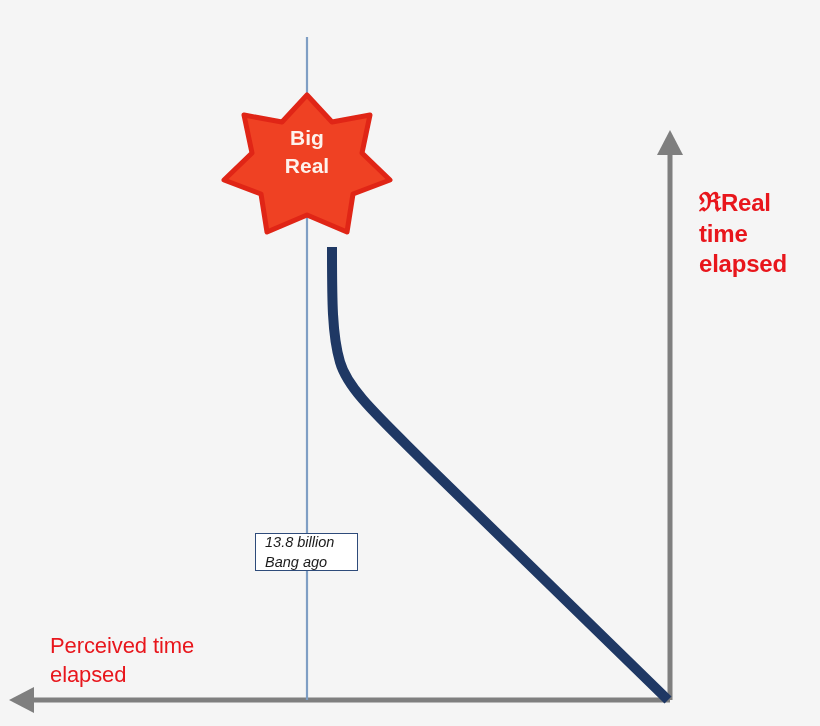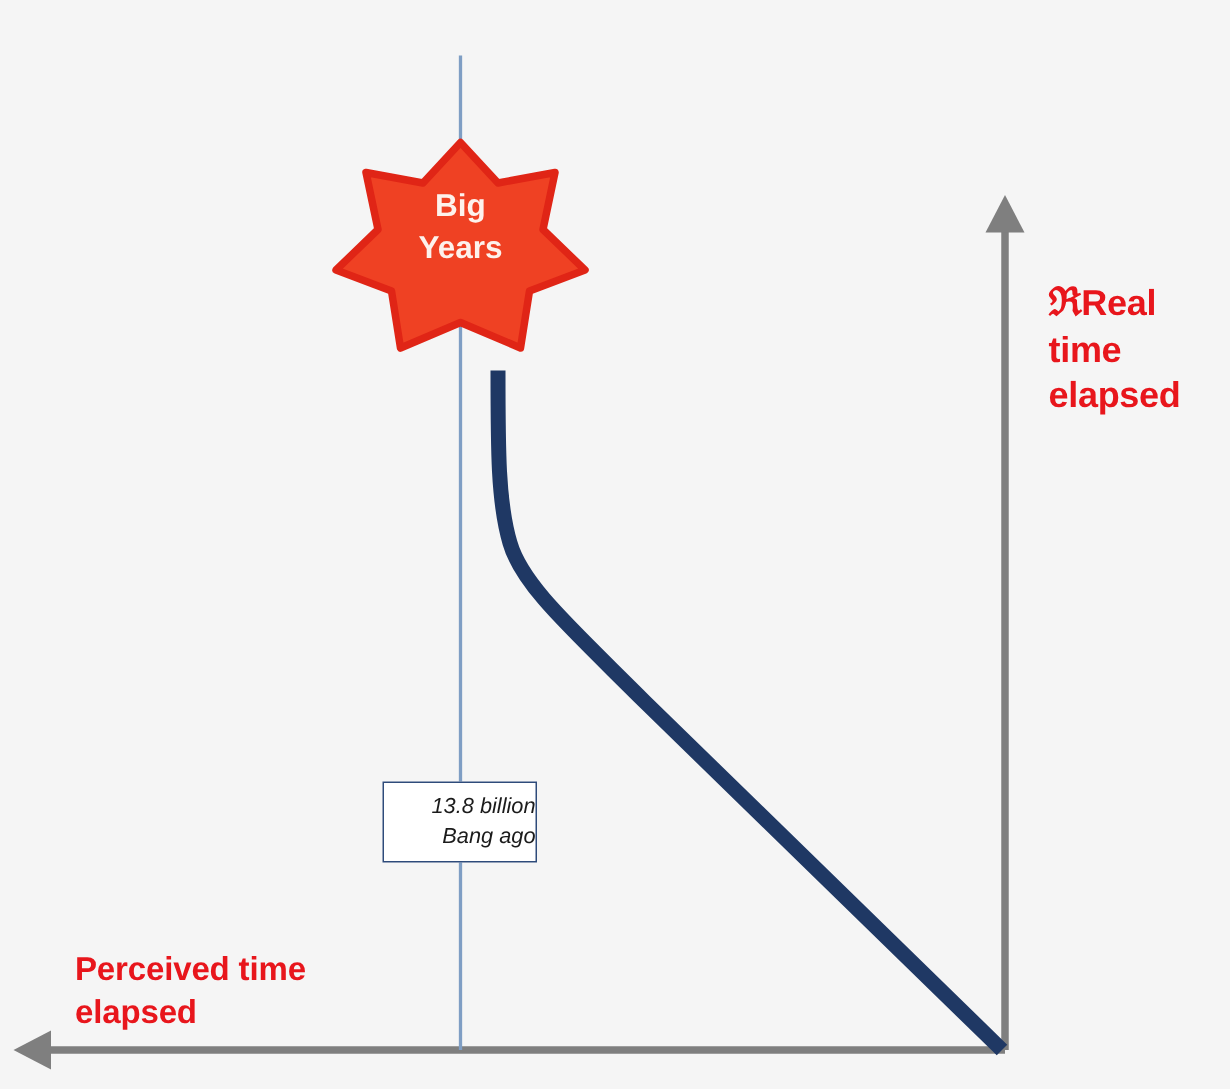--- a/index.html
+++ b/index.html
@@ -48,21 +48,21 @@
     font-size: 26px;
     font-weight: bold;
   }
   
   #perceived-time-label {
     left: 50px;
     top: 632px;
     width: 200px;
     color: #e8161c;
     font-size: 22px;
-    font-weight: bold;
+    font-weight: normal;
     line-height: 1.3;
     letter-spacing: -0.1px;
   }
   
   #star-text {
     position: absolute;
     left: 242px;
     top: 124px;
     width: 130px;
     text-align: center;
@@ -70,31 +70,30 @@
     font-size: 21px;
     font-weight: bold;
     line-height: 1.33;
     white-space: pre-line;
     pointer-events: none;
   }
   
   #years-box {
     position: absolute;
     left: 255px;
-    top: 521px;
+    top: 533px;
     width: 103px;
-    height: 54px;
+    height: 38px;
     box-sizing: border-box;
     border: 1px solid #2e4b7a;
     background: #ffffff;
     display: flex;
     flex-direction: column;
     justify-content: center;
     padding-left: 9px;
-    align-items: flex-end;
   }
   #years-box .line {
     color: #1b1b1b;
     font-size: 14.5px;
     font-style: italic;
     line-height: 1.38;
     white-space: nowrap;
   }
 </style>
 </head>
@@ -122,21 +121,21 @@
     <line x1="307" y1="37" x2="307" y2="700" stroke="#7f9ec4" stroke-width="2.2"></line>
 
     <path d="M332,247
              C332,300 332,335 340,362
              C348,390 380,418 430,468
              L668,700" fill="none" stroke="#1f3864" stroke-width="10" stroke-linecap="butt" stroke-linejoin="round"></path>
 
     <polygon points="307,95 332,122 370,115 362,153 390,180 353,194 347,232 307,215 267,232 261,194 224,180 252,153 244,115 282,122" fill="#ef4123" stroke="#e02516" stroke-width="5" stroke-linejoin="round"></polygon>
   </svg>
 
-  <div id="star-text"><span>Big</span><br><span>Years</span></div>
+  <div id="star-text"><span>Big</span><br><span>Real</span></div>
 
   <div id="real-time-label" class="label"><span class="fraktur">ℜ</span><span>Real time</span><br><span>elapsed</span></div>
 
   <div id="perceived-time-label" class="label"><span>Perceived time</span><br><span>elapsed</span></div>
 
   <div id="years-box">
     <div class="line">13.8 billion</div>
     <div class="line">Bang ago</div>
   </div>
 

